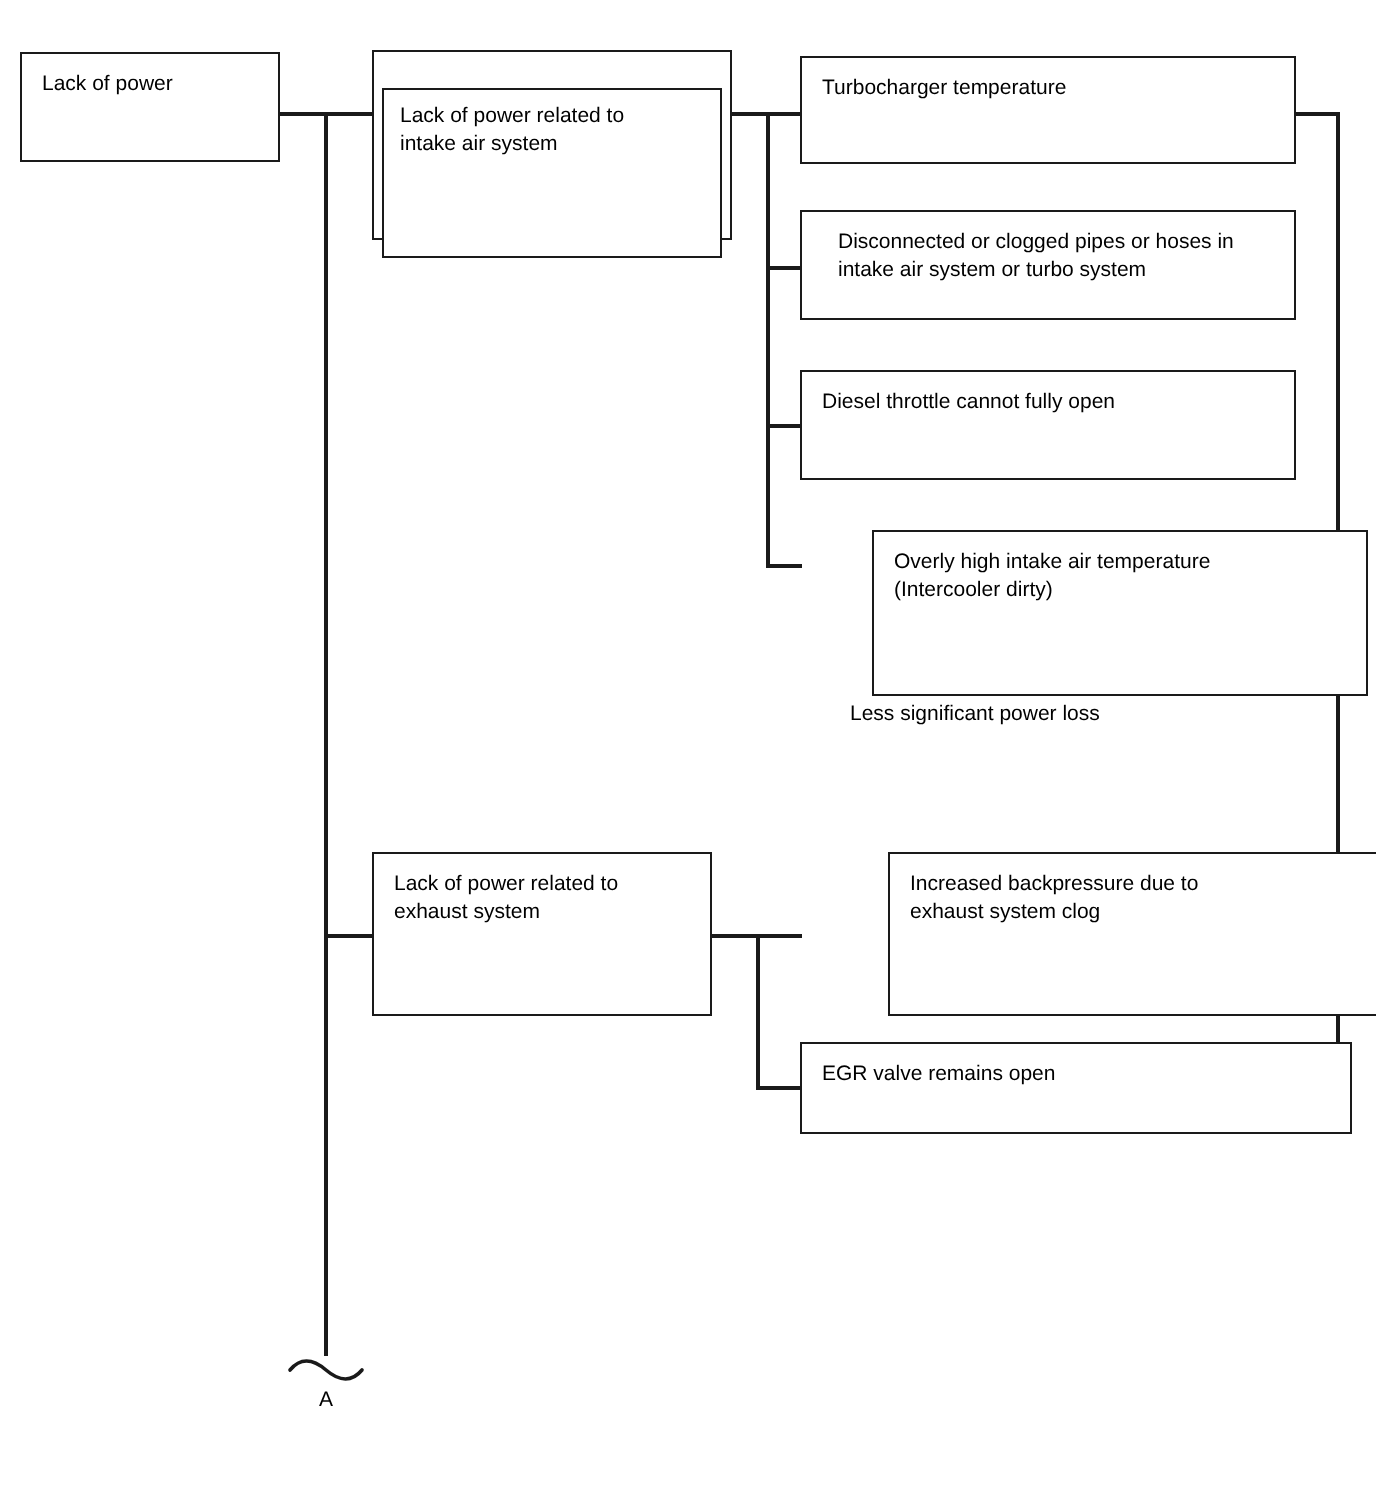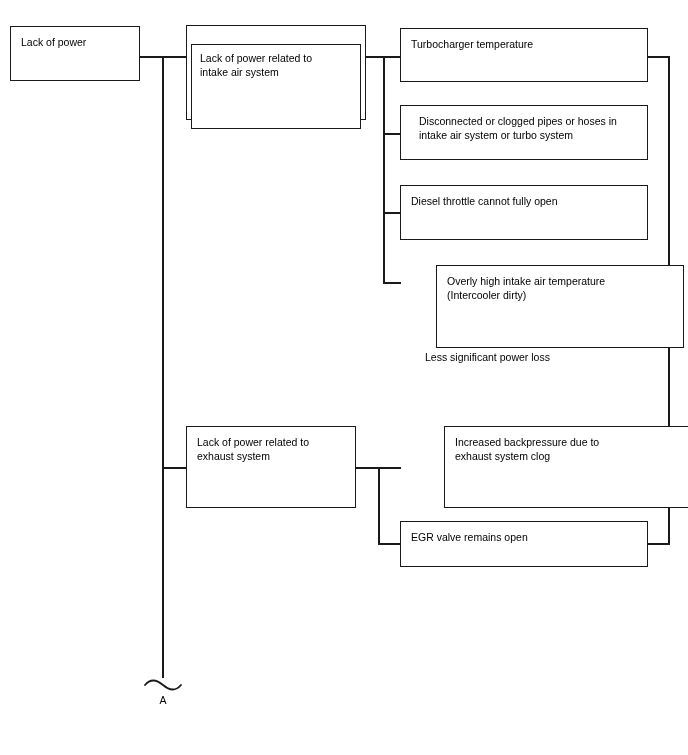--- a/index.html
+++ b/index.html
@@ -126,21 +126,21 @@
 (Intercooler dirty)</div>
 
   <div class="caption" style="left:413px; top:350px; width:260px;margin-left:12px;">Less significant power loss</div>
 
   <div class="node" style="left:186px; top:426px; width:170px; height:82px;">Lack of power related to
 exhaust system</div>
 
   <div class="node" style="left:400px; top:426px; width:248px; height:82px;margin-left:44px;">Increased backpressure due to
 exhaust system clog</div>
 
-  <div class="node" style="left:400px; top:521px; width:248px; height:46px;">EGR valve remains open</div>
+  <div class="node" style="left:400px; top:521px; width:276px; height:46px;">EGR valve remains open</div>
 
 
   <div class="break-symbol" style="left:140px; top:676px; width:46px; height:16px;">
     <svg width="46" height="16" viewBox="0 0 46 16" xmlns="http://www.w3.org/2000/svg">
       <path d="M 5 9 C 10 3, 16 3, 23 9 C 30 15, 36 15, 41 9" stroke="#1a1a1a" stroke-width="1.8" fill="none" stroke-linecap="round"></path>
     </svg>
   </div>
 
   <div class="break-label" style="left:145px; top:694px; width:36px;">A</div>
 

